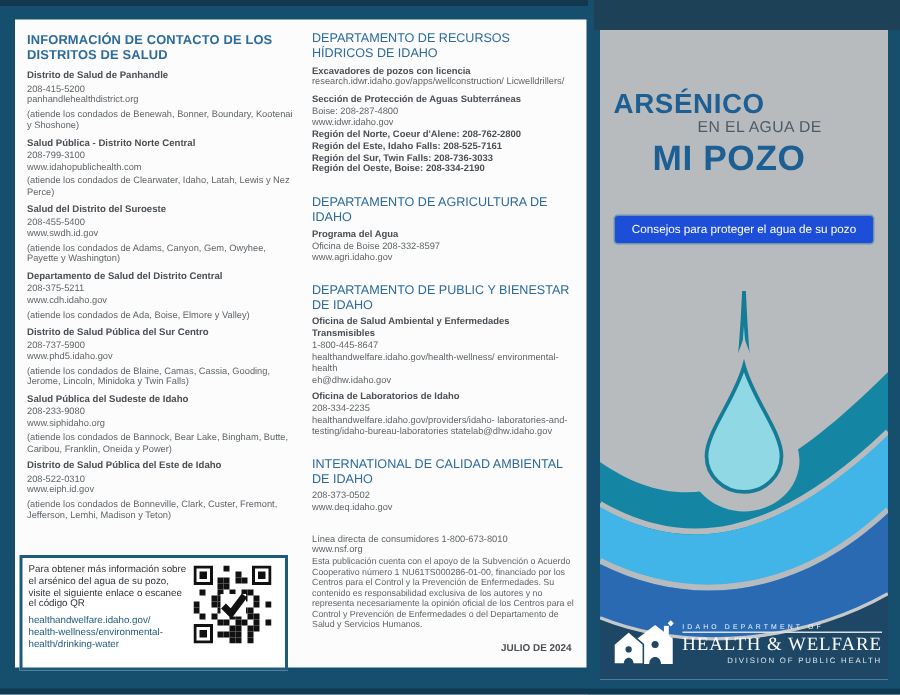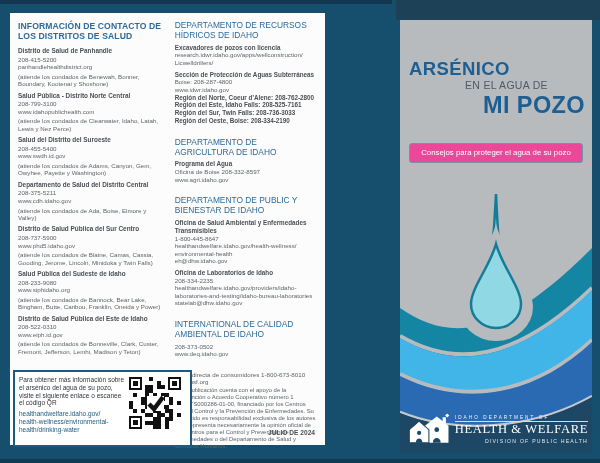--- a/index.html
+++ b/index.html
@@ -2,21 +2,21 @@
 <html><head>
 <meta charset="utf-8">
 <style>
   html,body{margin:0;padding:0;}
   body{font-family:"Liberation Sans",sans-serif;}
   .page{position:relative;width:600px;height:463px;background:#164f6e;overflow:hidden;}
   .page::before{content:"";position:absolute;left:0;top:0;width:100%;height:4px;background:#12374e;}
   .page::after{content:"";position:absolute;left:0;bottom:0;width:100%;height:4px;background:#0f3a52;}
 
   
-  .white-panel{position:absolute;left:10px;top:13px;width:315px;height:432px;background:#fcfcfc;display:flex;}
+  .white-panel{position:absolute;left:10px;top:13px;width:381px;height:432px;background:#fcfcfc;display:flex;}
   .col1{width:178px;padding:8px 4px 0 8px;}
   .col2{width:175px;padding:8px 8px 0 8px;}
 
   .col-title{font-size:8.6px;font-weight:bold;color:#2b6a9c;line-height:10px;margin-bottom:6px;letter-spacing:.1px;}
 
   .district{margin-bottom:4px;}
   .d-name{font-size:6.4px;font-weight:bold;color:#4a4f54;line-height:8.6px;}
   .d-line{font-size:6.2px;color:#5e6468;line-height:7.6px;}
   .d-serves{font-size:6.2px;color:#5e6468;line-height:7.4px;margin-top:2px;}
 
@@ -38,23 +38,23 @@
   .qr-svg{margin-left:2px;margin-top:1px;}
 
   
   .right-panel{position:absolute;left:392px;top:0;width:208px;height:463px;background:#164f6e;}
   .right-top-band{position:absolute;left:4px;top:0;width:204px;height:20px;background:#1d4157;}
   .gray-box{position:absolute;left:8px;top:20px;width:192px;height:433px;background:#b8bbbd;overflow:hidden;}
 
   .title-block{position:absolute;left:9px;top:38px;width:176px;}
   .title-1{font-size:18.5px;font-weight:bold;color:#1d5f93;letter-spacing:.4px;line-height:21px;}
   .title-2{font-size:10.5px;color:#4d5a66;line-height:13px;padding-left:56px;letter-spacing:.3px;}
-  .title-3{font-size:23.5px;font-weight:bold;color:#1d5f93;line-height:26px;padding-left:26px;letter-spacing:.4px;text-align:right;}
-
-  .tagline{position:absolute;left:9px;top:123px;width:172px;background:#ec4899;color:#ffffff;font-size:7.8px;
+  .title-3{font-size:23.5px;font-weight:bold;color:#1d5f93;line-height:26px;padding-left:26px;letter-spacing:.4px;}
+
+  .tagline{position:absolute;left:9px;top:123px;width:172px;background:#1d4ed8;color:#ffffff;font-size:7.8px;
            text-align:center;padding:4px 0 4.5px 0;border-radius:3px;border:1px solid #6f93aa;}
 
   .waves{position:absolute;left:0;top:170px;}
 
   .logo{position:absolute;left:8px;bottom:7px;width:180px;display:flex;align-items:center;}
   .logo-text{margin-left:5px;color:#fff;}
   .logo-top{font-size:4.6px;letter-spacing:2.1px;color:#f2f6f8;white-space:nowrap;border-bottom:.5px solid #d7dfe4;padding-bottom:1px;}
   .logo-main{font-family:"Liberation Serif",serif;font-size:12.6px;letter-spacing:.6px;white-space:nowrap;margin-top:.5px;}
   .logo-sub{font-size:5.2px;letter-spacing:1.2px;color:#dfe7ec;text-align:right;margin-top:.5px;}
 </style>

